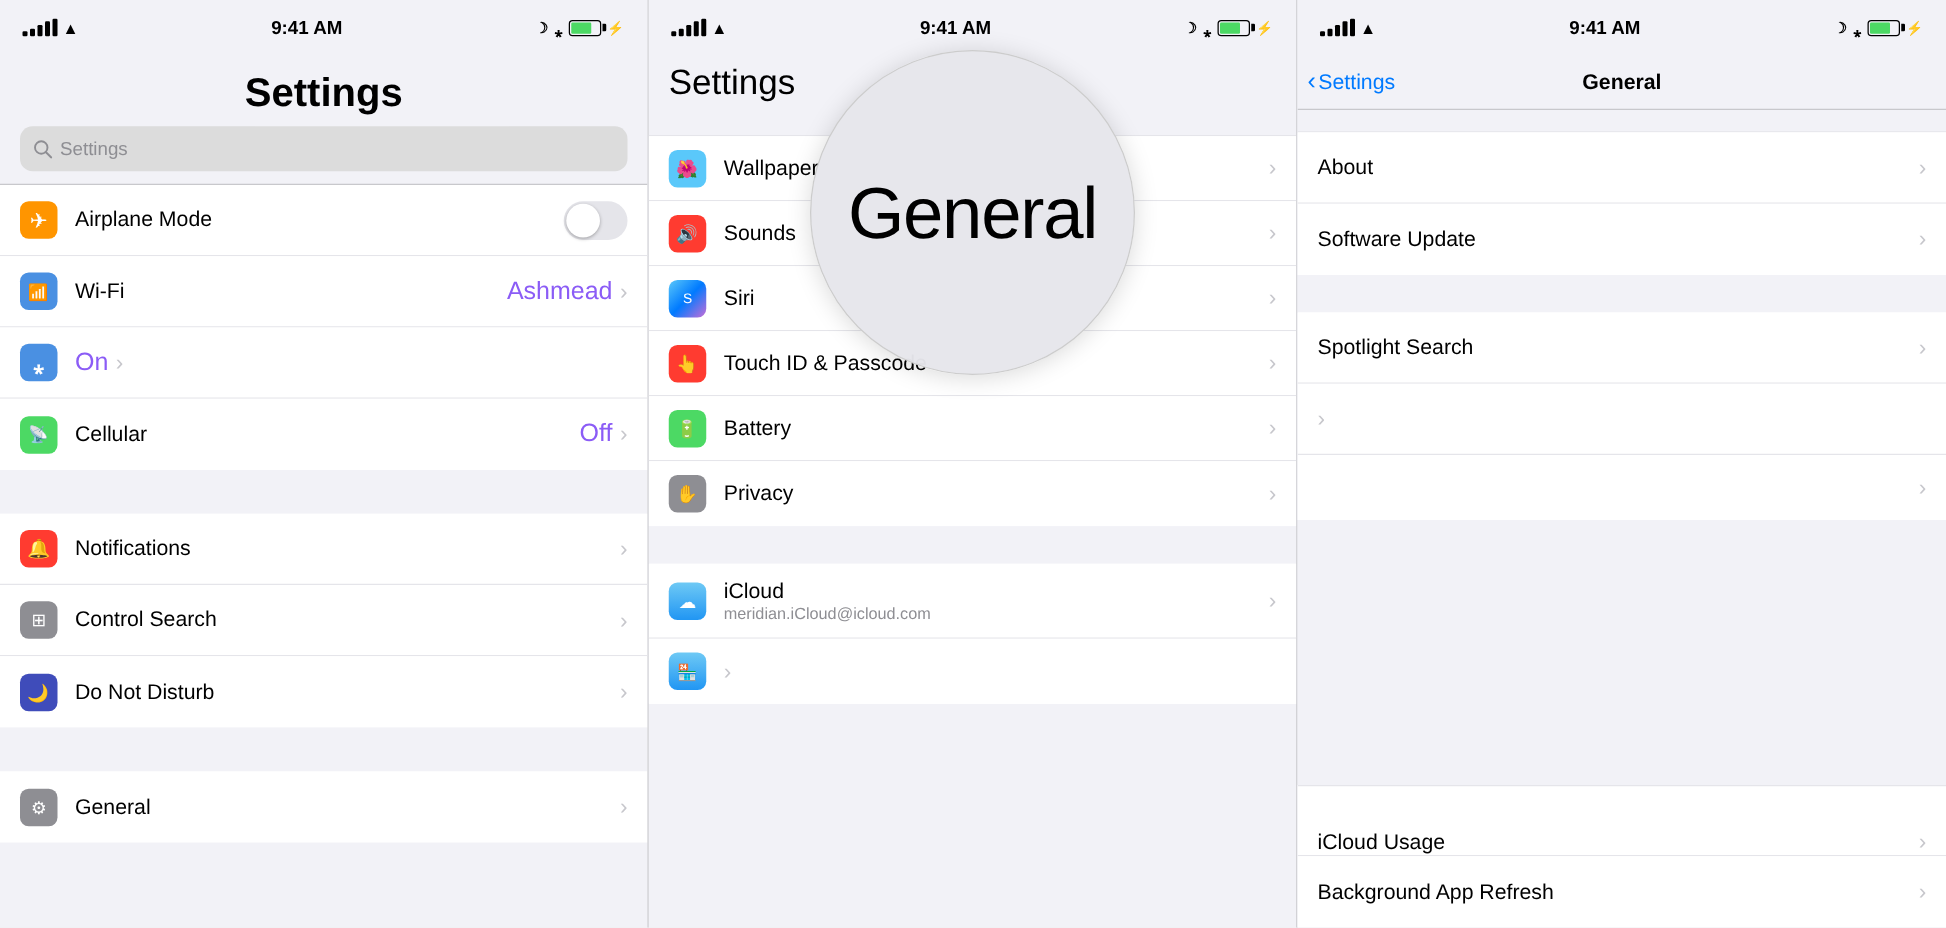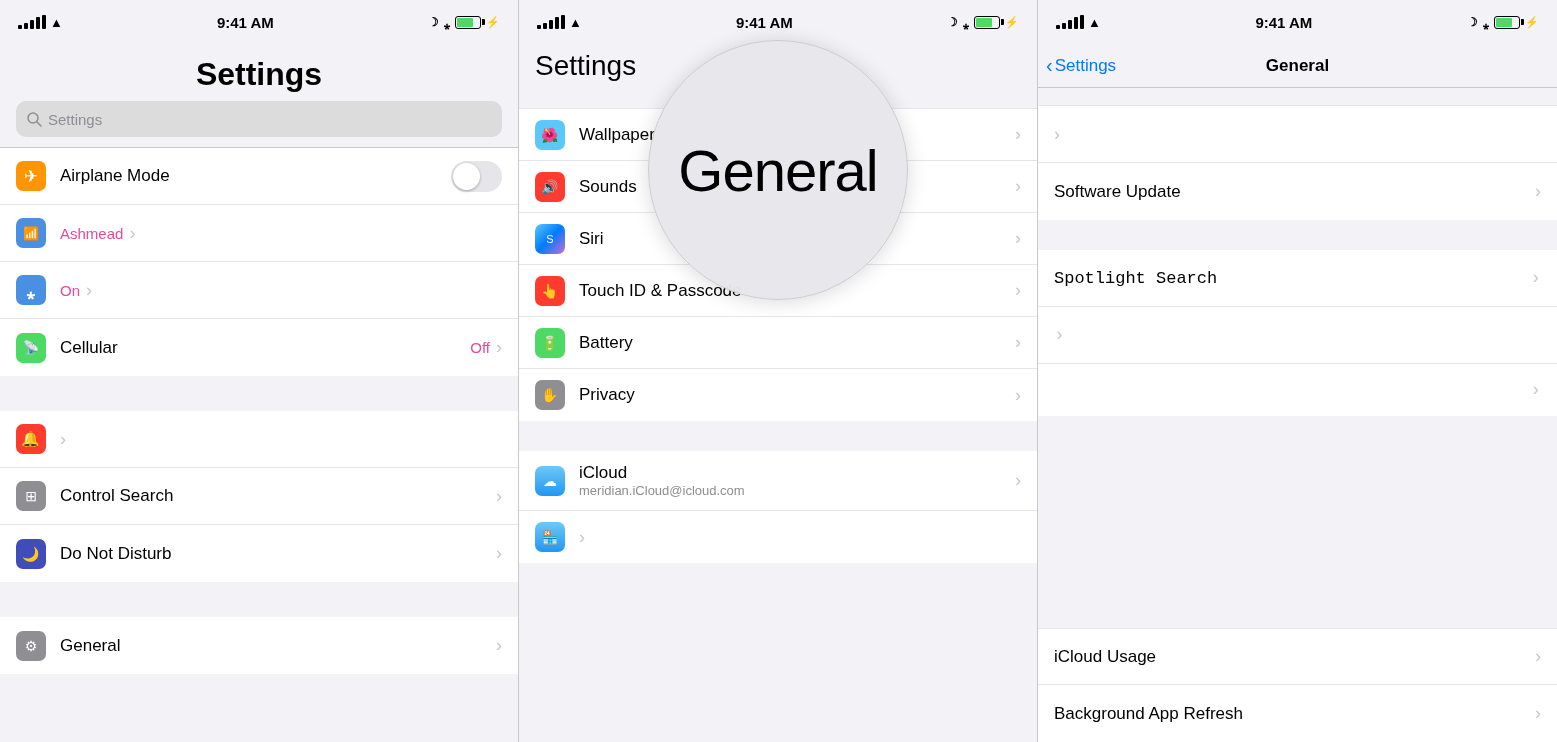--- a/index.html
+++ b/index.html
@@ -91,21 +91,21 @@
       background: #fff;
       cursor: pointer;
     }
     .settings-row:last-child { border-bottom: none; }
     .row-icon {
       width: 30px; height: 30px; border-radius: 7px;
       display: flex; align-items: center; justify-content: center;
       margin-right: 14px; flex-shrink: 0; font-size: 17px; color: #fff;
     }
     .row-label { font-size: 17px; color: #000; flex: 1; }
-    .row-value { font-size: 15px; color: #ec4899; margin-right: 6px; }
+    .row-value { font-size: 20px; color: #8b5cf6; margin-right: 6px; }
     .row-chevron { color: #c7c7cc; font-size: 18px; font-weight: 300; }
     .toggle {
       width: 51px; height: 31px; border-radius: 16px; background: #e5e5ea;
       position: relative; cursor: pointer;
     }
     .toggle-knob {
       width: 27px; height: 27px; border-radius: 50%; background: #fff;
       position: absolute; top: 2px; left: 2px;
       box-shadow: 0 1px 3px rgba(0,0,0,0.3);
     }
@@ -257,20 +257,21 @@
       <div class="settings-row">
         <div class="row-icon ic-orange">✈</div>
         <span class="row-label">Airplane Mode</span>
         <div class="toggle">
             <div class="toggle-knob"></div>
           </div>
       </div>
 
       <div class="settings-row">
         <div class="row-icon ic-blue2" style="font-size:13px;">📶</div>
+        <span class="row-label">Wi-Fi</span>
         <span class="row-value">Ashmead</span>
         <span class="row-chevron">›</span>
       </div>
 
       <div class="settings-row">
         <div class="row-icon ic-blue2" style="font-size:16px; font-weight:700;">⁎</div>
         <span class="row-value">On</span>
         <span class="row-chevron">›</span>
       </div>
 
@@ -280,20 +281,21 @@
         <span class="row-value">Off</span>
         <span class="row-chevron">›</span>
       </div>
     </div>
 
     <div class="section-gap"></div>
 
     <div class="settings-section">
       <div class="settings-row">
         <div class="row-icon ic-red" style="font-size:15px;">🔔</div>
+        <span class="row-label">Notifications</span>
         <span class="row-chevron">›</span>
       </div>
       <div class="settings-row">
         <div class="row-icon ic-gray" style="font-size:14px;">⊞</div>
         <span class="row-label">Control Search</span>
         <span class="row-chevron">›</span>
       </div>
       <div class="settings-row">
         <div class="row-icon ic-indigo" style="font-size:14px;">🌙</div>
         <span class="row-label">Do Not Disturb</span>
@@ -428,48 +430,49 @@
       <span class="nav-back-chevron">‹</span>
       <span style="font-size:17px; color:#007aff;">Settings</span>
     </div>
     <span class="nav-title">General</span>
   </div>
 
   <div style="background:#f2f2f7; height:18px; border-bottom: 1px solid #e5e5ea;"></div>
 
   <div style="background:#fff;">
     <div class="settings-row">
+      <span class="row-label">About</span>
       <span class="row-chevron">›</span>
     </div>
     <div class="settings-row">
       <span class="row-label">Software Update</span>
       <span class="row-chevron">›</span>
     </div>
   </div>
 
   <div style="background:#f2f2f7; height:30px;"></div>
 
-  <div style="background:#fff;font-family:Liberation Mono, monospace;">
+  <div style="background:#fff;">
     <div class="settings-row">
       <span class="row-label">Spotlight Search</span>
       <span class="row-chevron">›</span>
     </div>
     <div class="settings-row">
       <span class="row-chevron">›</span>
     </div>
 
     <div class="settings-row" style="height:52px;">
       <span class="row-label"></span>
       <span class="row-chevron">›</span>
     </div>
   </div>
 
 
   <div style="position:absolute; bottom:0; width:100%; background:#fff;">
-    <div class="settings-row" style="border-top:1px solid #e5e5ea;">
+    <div class="settings-row" style="border-top:1px solid #e5e5ea;align-items:flex-end;">
       <span class="row-label">iCloud Usage</span>
       <span class="row-chevron">›</span>
     </div>
     <div class="settings-row">
       <span class="row-label">Background App Refresh</span>
       <span class="row-chevron">›</span>
     </div>
   </div>
 </div>
 

